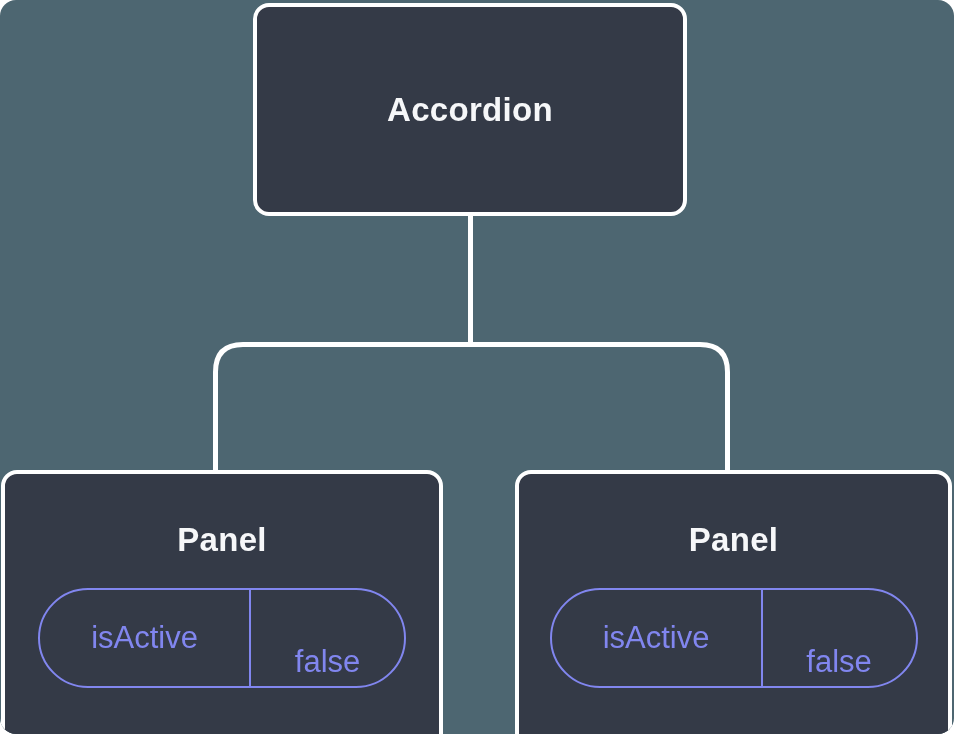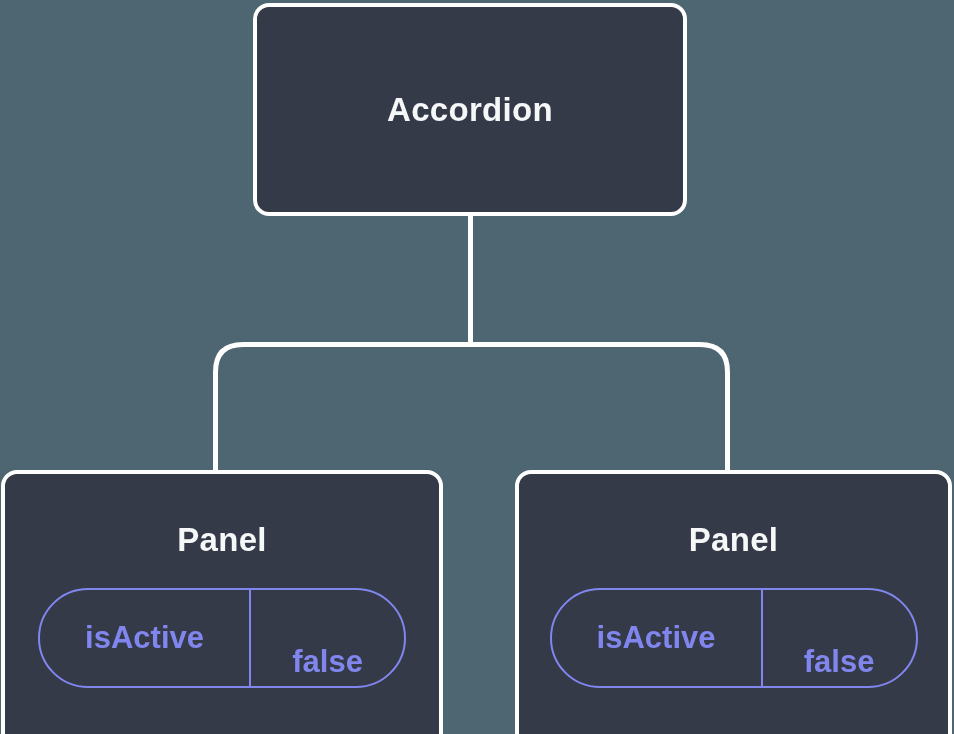--- a/index.html
+++ b/index.html
@@ -6,20 +6,21 @@
     margin: 0;
     padding: 0;
   }
   .stage {
     position: relative;
     width: 954px;
     height: 734px;
     overflow: hidden;
     background: var(--background, #4D6671);
     font-family: "Liberation Sans", sans-serif;
+    border-radius: 16px;
   }
   .connectors {
     position: absolute;
     left: 0;
     top: 0;
     width: 954px;
     height: 734px;
     pointer-events: none;
   }
   .connectors path {
@@ -64,21 +65,21 @@
   .state-pill {
     box-sizing: border-box;
     width: 368px;
     height: 100px;
     margin: 26px auto 0 auto;
     border: 2.5px solid var(--state-accent, #8186EF);
     border-radius: 60px;
     display: flex;
     color: var(--state-accent, #8186EF);
     font-size: 31px;
-    font-weight: 700;
+    font-weight: 400;
   }
   .pill-key {
     flex: 0 0 58%;
     box-sizing: border-box;
     border-right: 2.5px solid var(--state-accent, #8186EF);
     display: flex;
     align-items: center;
     justify-content: center;
   }
   .pill-value {

